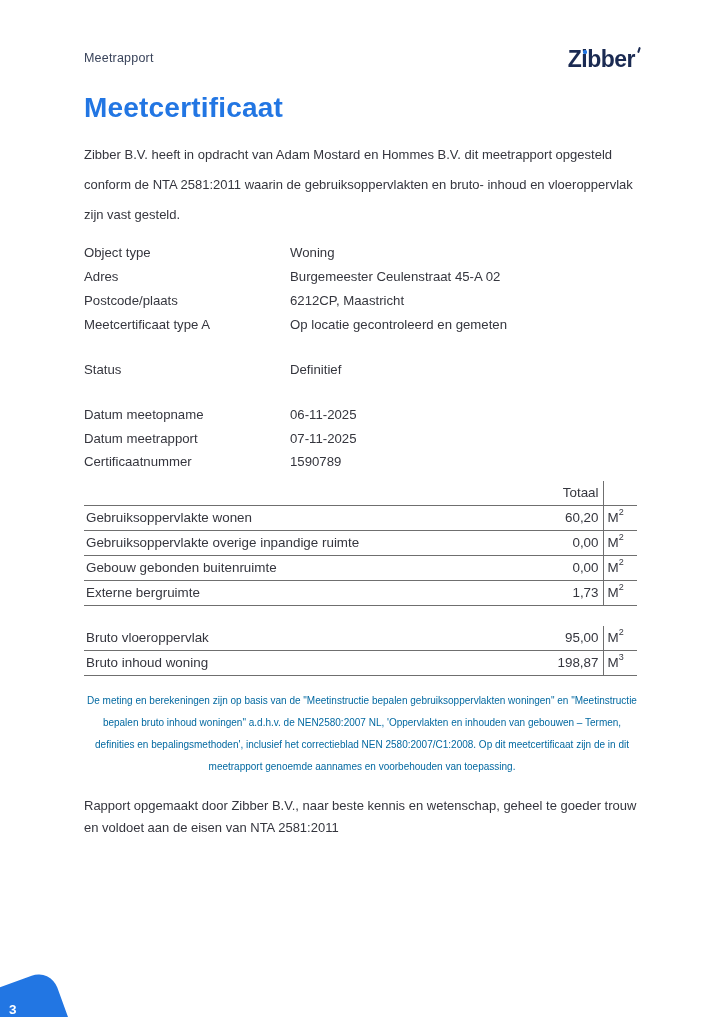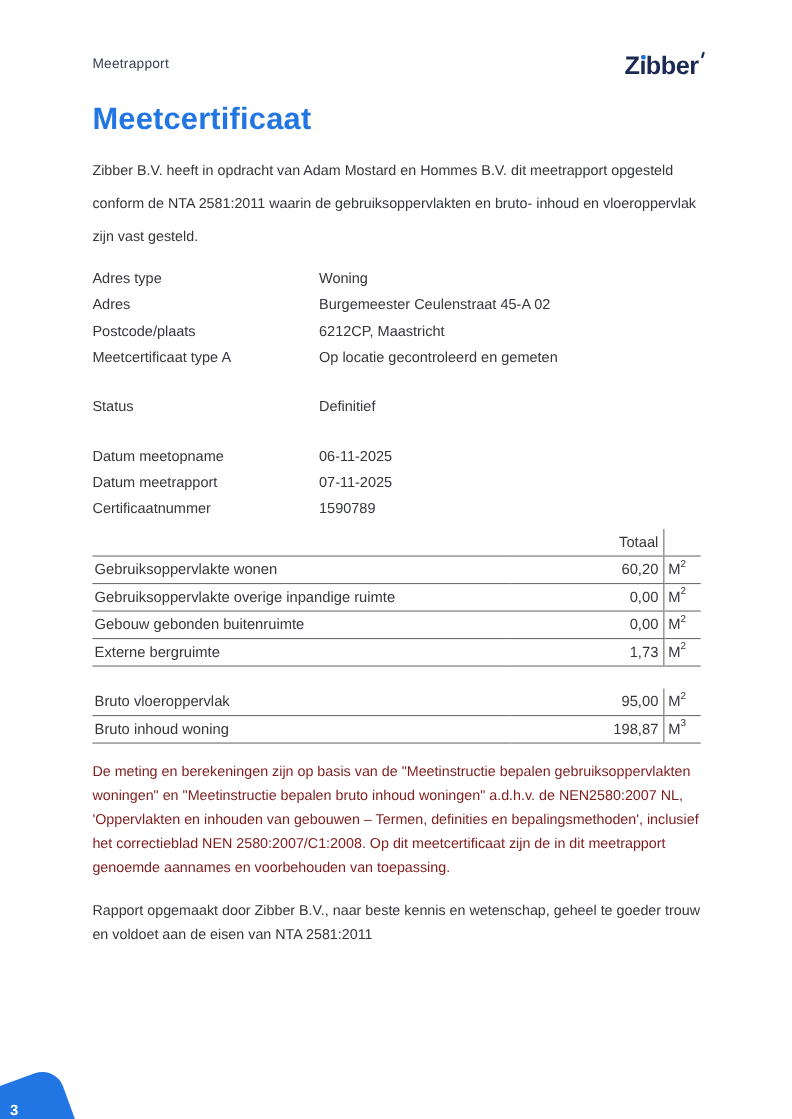--- a/index.html
+++ b/index.html
@@ -108,23 +108,24 @@
   }
   .meas-table tr.h-rule td { border-bottom: 1px solid #6F6F6F; }
   .meas-table td.lbl { padding-left: 2px; }
   .meas-table td.val { text-align: right; padding-right: 4px; }
   .meas-table td.unit { border-left: 1px solid #6F6F6F; padding-left: 4px; }
   .meas-table td.unit sup { font-size: 9px; line-height: 0; position: relative; top: -1px; }
 
   
   .legal-1 {
     margin-top: 14px;
-    font-size: 13px;
+    font-size: 10px;
     line-height: 22px;
-    color: #7f1d1d;
+    color: #0369a1;
+    text-align: center;
   }
   .legal-2 {
     margin-top: 17px;
     font-size: 13px;
     line-height: 22px;
     color: #35363E;
   }
 
   
   .corner-shape {
@@ -156,21 +157,21 @@
       <span class="doc-label">Meetrapport</span>
       <span class="brand-logo"><span>Zibber</span><span class="tittle"></span><span class="tm-tick"></span></span>
     </div>
 
     <h1 class="page-title">Meetcertificaat</h1>
 
     <p class="intro">Zibber B.V. heeft in opdracht van Adam Mostard en Hommes B.V. dit meetrapport opgesteld conform de NTA 2581:2011 waarin de gebruiksoppervlakten en bruto- inhoud en vloeroppervlak zijn vast gesteld.</p>
 
     <div class="kv-block">
       <div class="kv-row">
-        <div class="kv-label">Adres type</div>
+        <div class="kv-label">Object type</div>
         <div class="kv-value">Woning</div>
       </div>
       <div class="kv-row">
         <div class="kv-label">Adres</div>
         <div class="kv-value">Burgemeester Ceulenstraat 45-A 02</div>
       </div>
       <div class="kv-row">
         <div class="kv-label">Postcode/plaats</div>
         <div class="kv-value">6212CP, Maastricht</div>
       </div>

